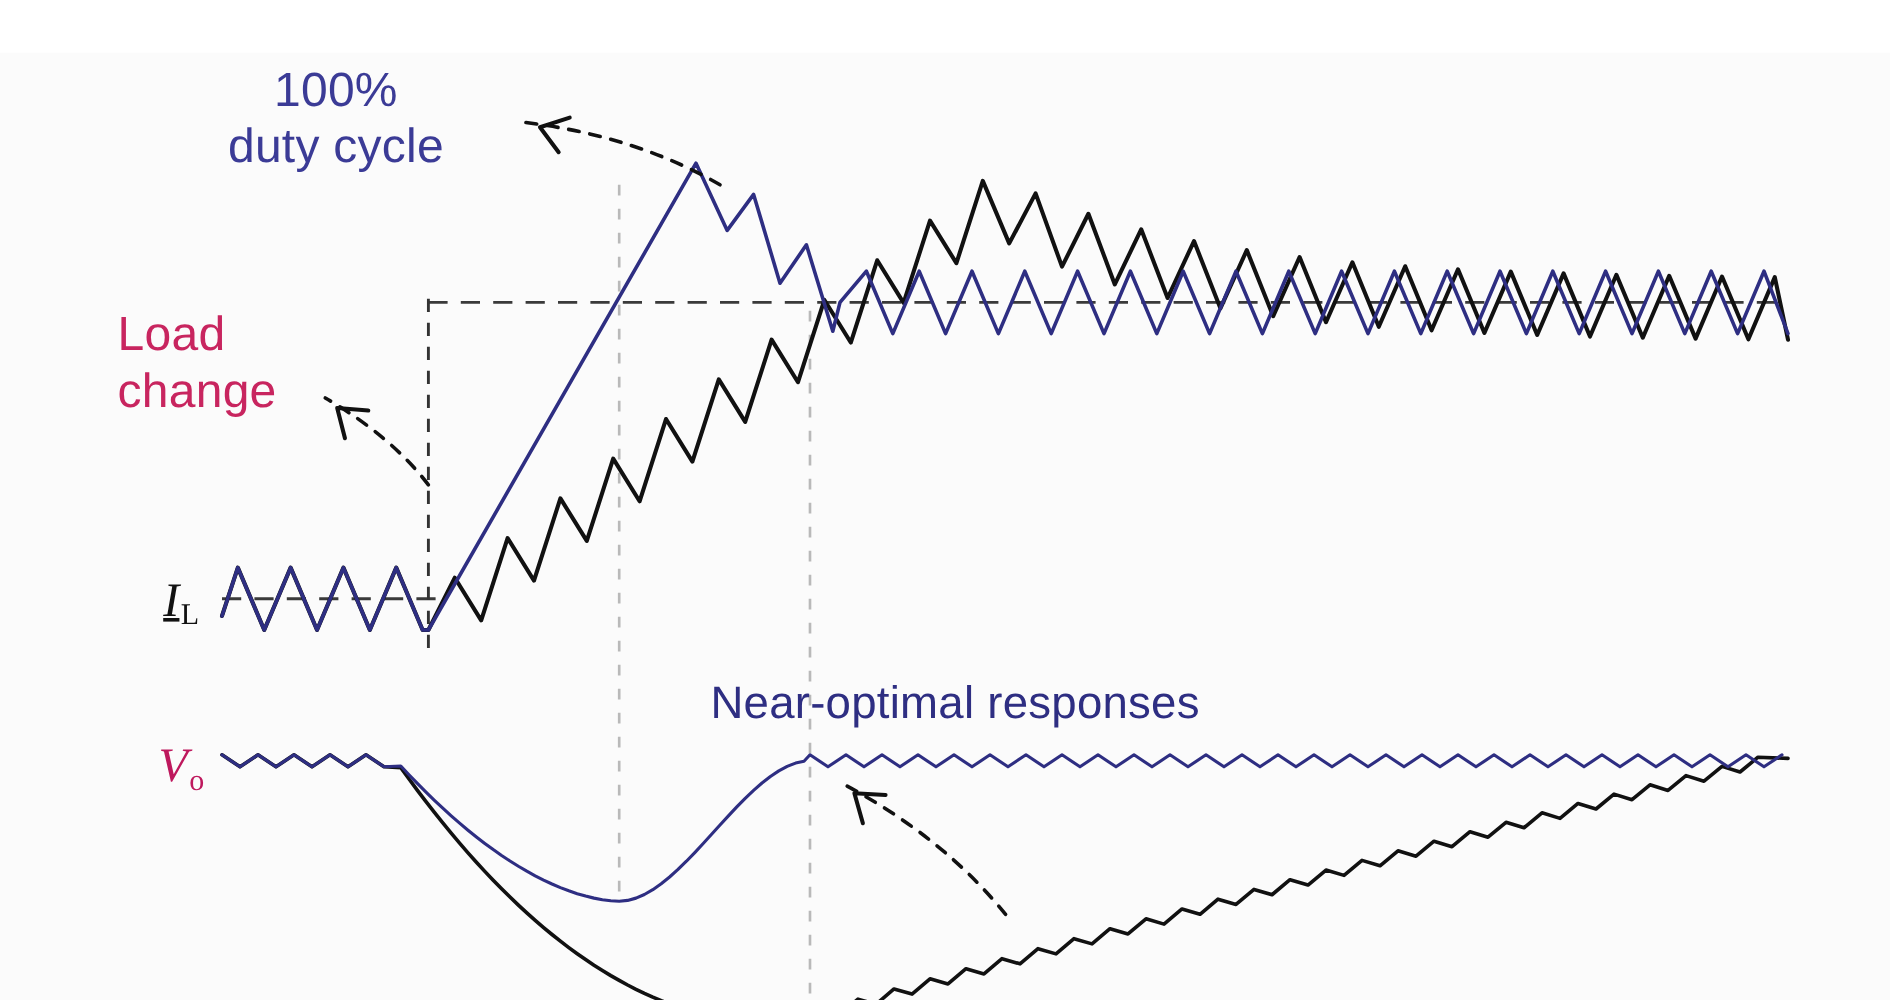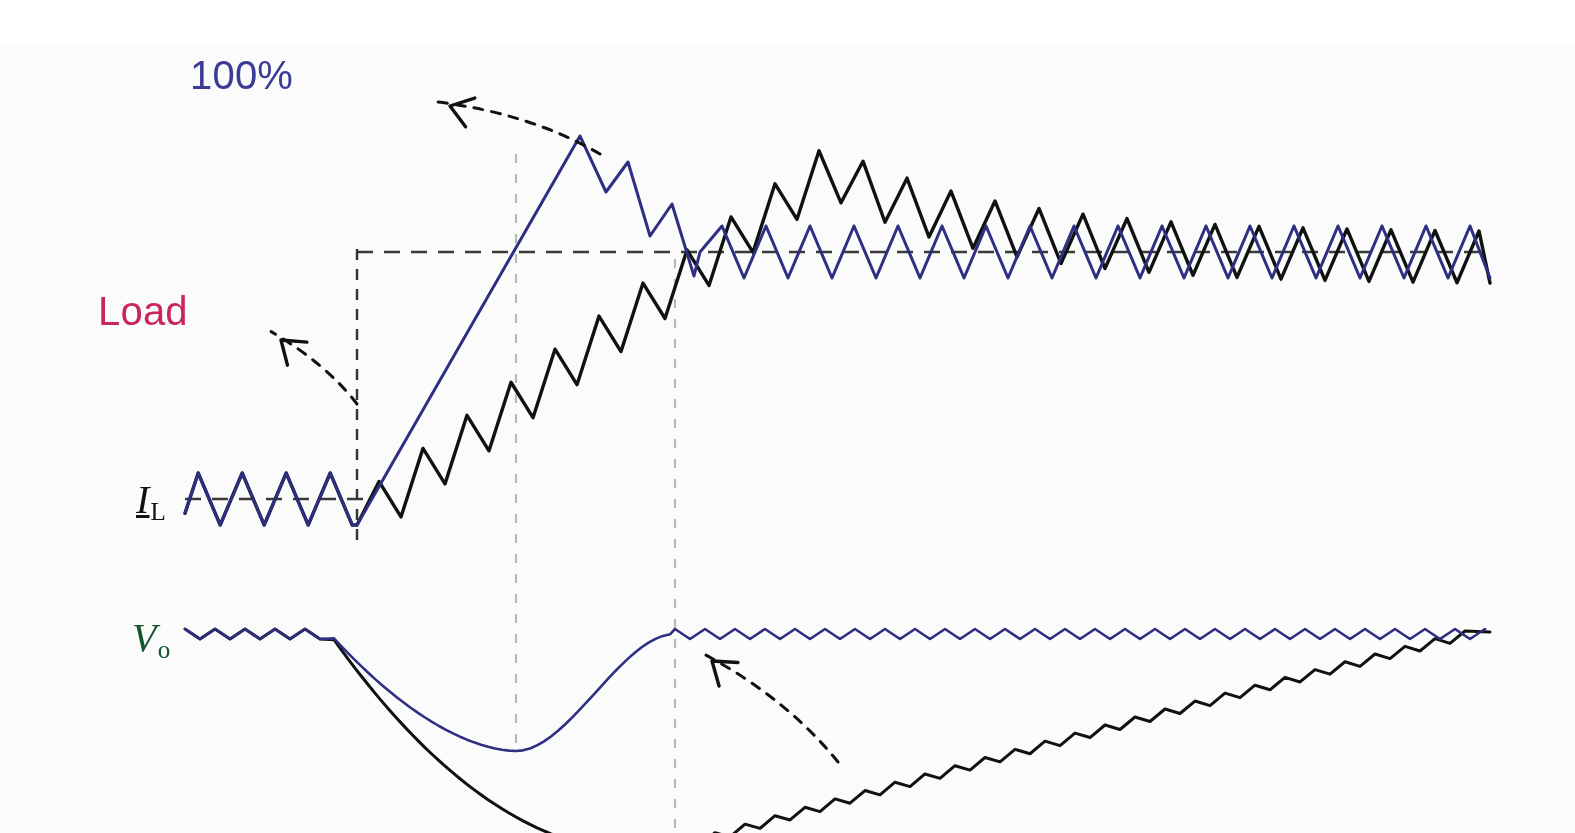--- a/index.html
+++ b/index.html
@@ -33,21 +33,21 @@
     letter-spacing: 0.2px;
   }
   .lbl-duty {
     left: 190px;
     top: 8px;
     font-size: 40px;
     text-align: center;
   }
   .lbl-load {
     left: 98px;
-    top: 244px;
+    top: 212px;
     font-size: 40px;
   }
   .lbl-nearopt {
     left: 592px;
     top: 520px;
     font-size: 38px;
   }
   .lbl-slow {
     left: 846px;
     top: 772px;
@@ -95,29 +95,32 @@
       <path d="M 600 110 Q 530.28 69.5 437.6184860864088 58.03791554765081" fill="none" stroke="#111111" stroke-width="3" stroke-dasharray="9 9" stroke-linecap="round"></path>
       <polyline points="465.55,82.84 450.00,62.00 474.76,54.06" fill="none" stroke="#111111" stroke-width="3.4" stroke-linejoin="round" stroke-linecap="round"></polyline>
       <path d="M 357 360 Q 326.04 319.64 271.05615442447834 287.62623530482387" fill="none" stroke="#111111" stroke-width="3" stroke-dasharray="9 9" stroke-linecap="round"></path>
       <polyline points="287.46,321.19 281.00,296.00 306.92,298.08" fill="none" stroke="#111111" stroke-width="3.4" stroke-linejoin="round" stroke-linecap="round"></polyline>
       <path d="M 838 718 Q 786.11 653.64 701.8565642205352 608.8691506847148" fill="none" stroke="#111111" stroke-width="3" stroke-dasharray="9 9" stroke-linecap="round"></path>
       <polyline points="719.06,642.02 712.00,617.00 737.96,618.45" fill="none" stroke="#111111" stroke-width="3.4" stroke-linejoin="round" stroke-linecap="round"></polyline>
     </svg>
 
   <div class="lbl lbl-duty" style="color: rgb(59, 59, 150);">
     <div>100%</div>
+    <div>duty cycle</div>
   </div>
 
   <div class="lbl lbl-load" style="color: rgb(200, 37, 95);">
     <div>Load</div>
+    <div>change</div>
   </div>
 
+  <div class="lbl lbl-nearopt" style="color: rgb(46, 46, 130);">Near-optimal responses</div>
 
 
   <div class="lbl lbl-il" style="color: rgb(17, 17, 17);">
     <span class="sym">I</span><span class="sub">L</span>
   </div>
 
-  <div class="lbl lbl-vo" style="color: #14532d;">
+  <div class="lbl lbl-vo" style="color: #be185d;">
     <span class="sym">V</span><span class="sub">o</span>
   </div>
 
 </div>
 
 </body></html>

